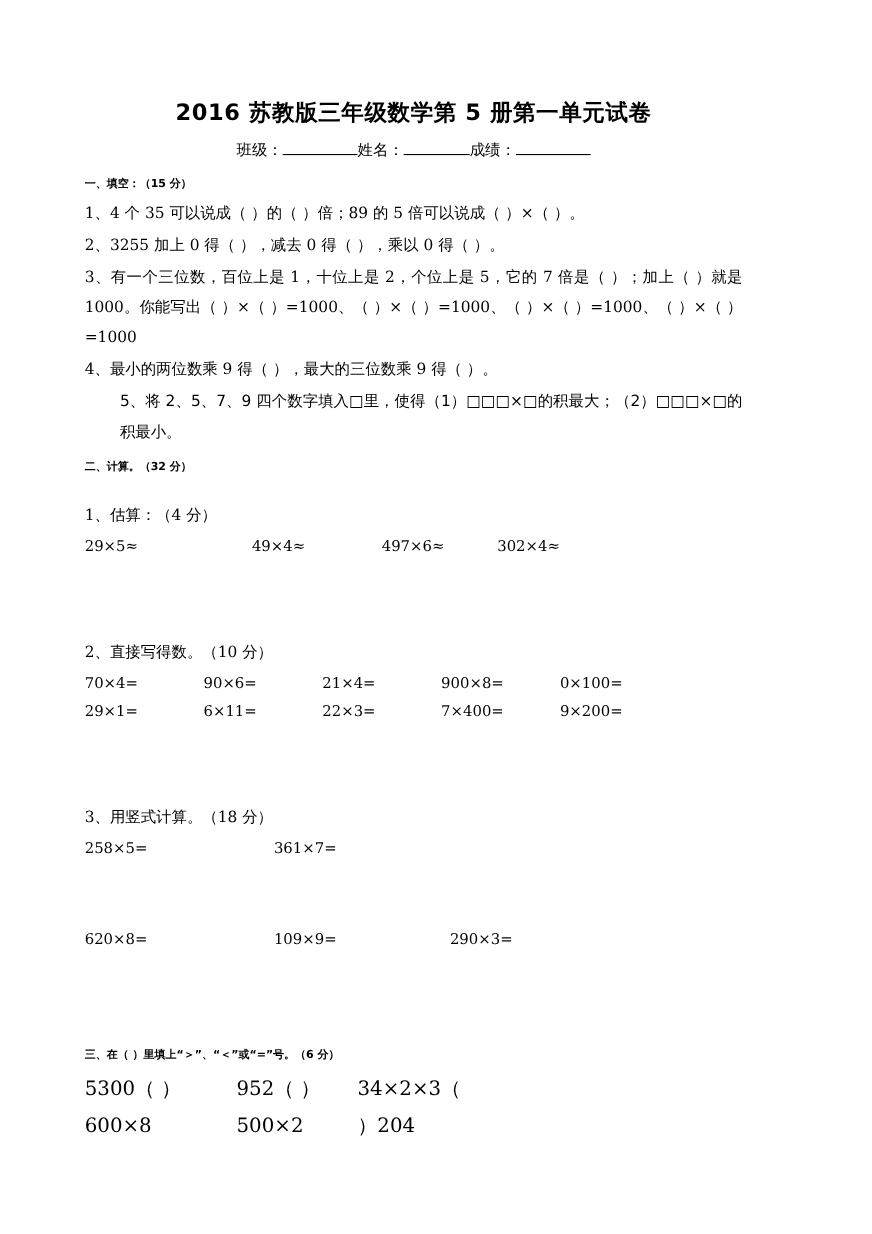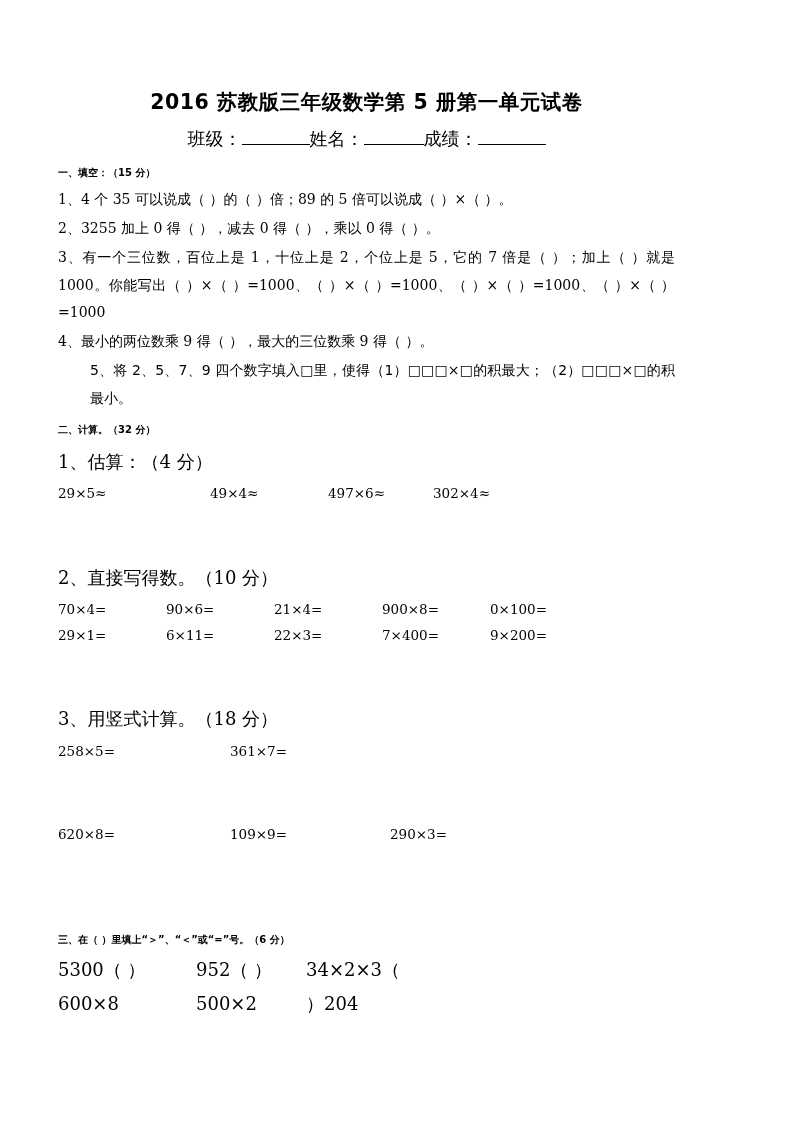--- a/index.html
+++ b/index.html
@@ -11,38 +11,38 @@
     font-family: "DejaVu Serif", "Liberation Serif", serif;
     color: #000000;
   }
   .page {
     position: relative;
     width: 793px;
     height: 1122px;
     background: #ffffff;
     overflow: hidden;
     box-sizing: border-box;
-    padding: 88px 118px 0 58px;
+    padding: 88px 118px 0 77px;
   }
   .doc-title {
     font-family: "DejaVu Sans", "Liberation Sans", sans-serif;
     font-weight: bold;
     font-size: 20.5px;
     text-align: center;
     letter-spacing: 0.5px;
     margin: 0 0 10px 0;
     line-height: 1.4;
   }
   .info-line {
     font-size: 13px;
     text-align: center;
     margin: 0 0 14px 0;
     white-space: nowrap;
   }
-  .info-line .lbl { font-size: 18px; }
+  .info-line .lbl { font-size: 14px; }
   .blank-ul {
     display: inline-block;
     border-bottom: 1px solid #000;
     height: 1em;
     vertical-align: baseline;
   }
   .u-70 { width: 68px; }
   .u-62 { width: 60px; }
   .u-66 { width: 68px; }
 
@@ -53,23 +53,23 @@
     margin: 10px 0 6px 0;
     line-height: 1.5;
   }
   .q {
     font-size: 14px;
     line-height: 1.95;
     margin: 0 0 2px 0;
     text-align: justify;
   }
   .sub-head {
-    font-size: 18px;
+    font-size: 14px;
     line-height: 1.9;
-    margin: 8px 0 2px 0;
+    margin: 24px 0 2px 0;
   }
   .row {
     font-size: 13.5px;
     line-height: 1.9;
     display: flex;
     margin: 0;
   }
   .row > span { display: inline-block; }
   .esti > span:nth-child(1) { width: 152px; }
   .esti > span:nth-child(2) { width: 118px; }

